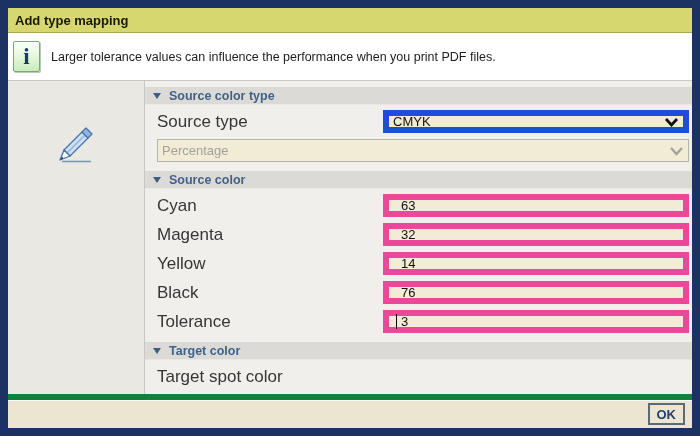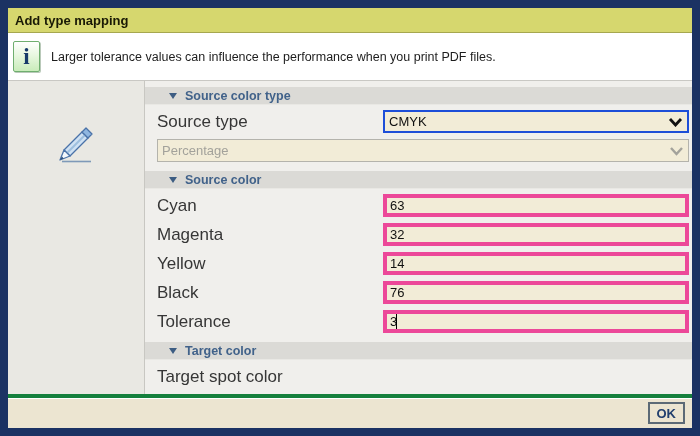--- a/index.html
+++ b/index.html
@@ -65,21 +65,21 @@
     background: #f0efec;
     padding-top: 6px;
     display: flex; flex-direction: column;
   }
   .section-header {
     height: 20px;
     margin-bottom: 5px;
     background: #dbdad6;
     border-bottom: 1px solid #e9e8e4;
     display: flex; align-items: center;
-    padding-left: 24px;
+    padding-left: 8px;
     cursor: pointer;
   }
   .section-header.spaced { margin-top: 3px; }
   .tri-down {
     width: 0; height: 0;
     border-left: 4px solid transparent;
     border-right: 4px solid transparent;
     border-top: 6px solid #3d5d83;
     margin-right: 8px;
   }
@@ -95,62 +95,62 @@
   }
   .row .field-label {
     width: 226px; flex: 0 0 auto;
     font-size: 17px; color: #363636;
   }
   .control { flex: 1 1 auto; position: relative; height: 23px; }
   
   .select {
     height: 23px; width: 100%;
     background: #f2ecd7;
-    border: 2px solid #1d4ed8;
+    border: 6px solid #1d4ed8;
     display: flex; align-items: center;
     padding: 0 4px;
     cursor: pointer;
   }
   .select .select-value { flex: 1 1 auto; font-size: 13px; color: #111; }
   .select .chev { flex: 0 0 auto; color: #111; display: flex; align-items: center; }
   .select.disabled {
     border: 1px solid #b4b3ac;
     cursor: default;
   }
   .select.disabled .select-value { color: #a3a29b; }
   .select.disabled .chev { color: #a3a29b; }
   
   input.num {
     width: 100%; height: 23px;
     background: #f2ecd7;
-    border: 4px solid #ec4899;
+    border: 6px solid #ec4899;
     font-family: "Liberation Sans", sans-serif;
     font-size: 13px; color: #111;
-    padding: 0 3px;
+    padding: 0 12px;
     outline: none;
   }
   .caret {
     position: absolute; left: 13px; top: 4px;
     width: 1px; height: 15px; background: #000;
   }
   input.search {
     width: 100%; height: 23px;
     background: #ffffff;
     border: 1px solid #999892;
     font-family: "Liberation Sans", sans-serif;
     font-size: 13px; color: #333;
     padding: 0 5px;
     outline: none;
   }
   input.search::placeholder { color: #8d8d89; opacity: 1; }
   
   .footer {
     height: 34px; flex: 0 0 auto;
     background: #ece5d1;
-    border-top: 4px solid #15803d;
+    border-top: 6px solid #15803d;
     box-shadow: inset 0 1px 0 #ffffff;
     display: flex; align-items: center; justify-content: flex-end;
     gap: 7px; padding-right: 7px;
   }
   .btn {
     height: 22px;
     background: #ece5d1;
     font-family: "Liberation Sans", sans-serif;
     font-size: 13px; font-weight: bold; color: #23406e;
     padding: 0 7px;

